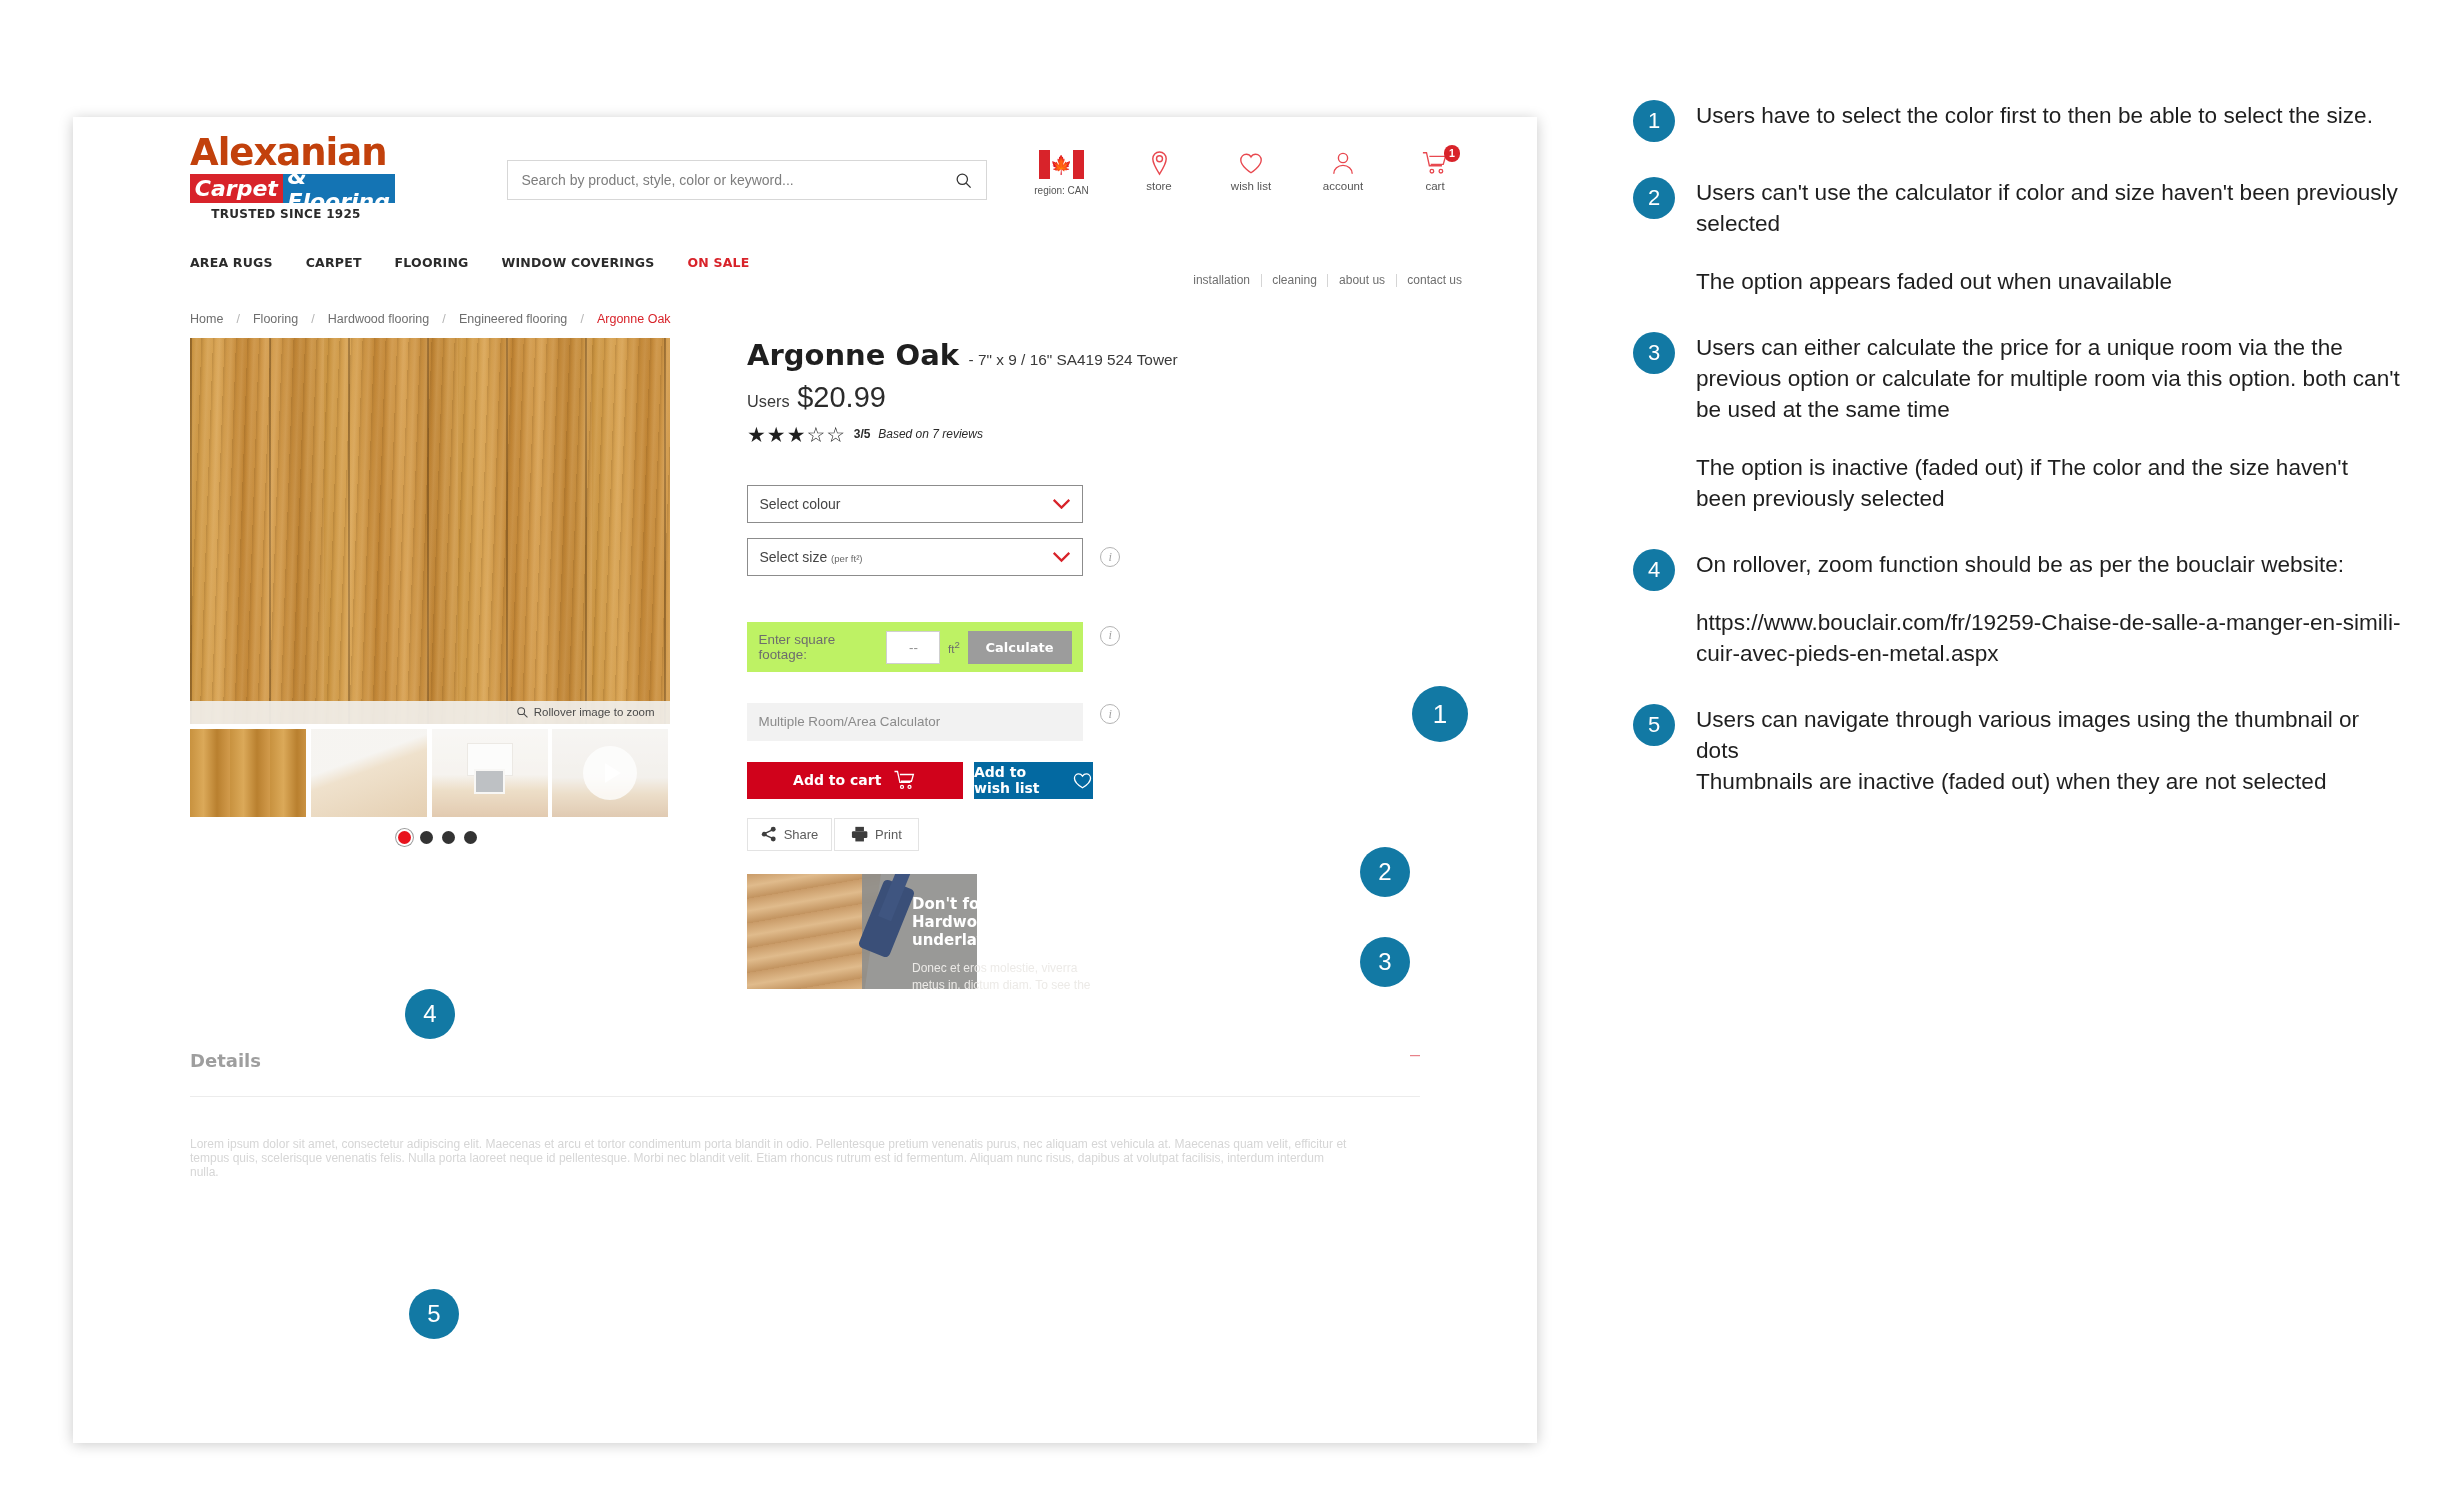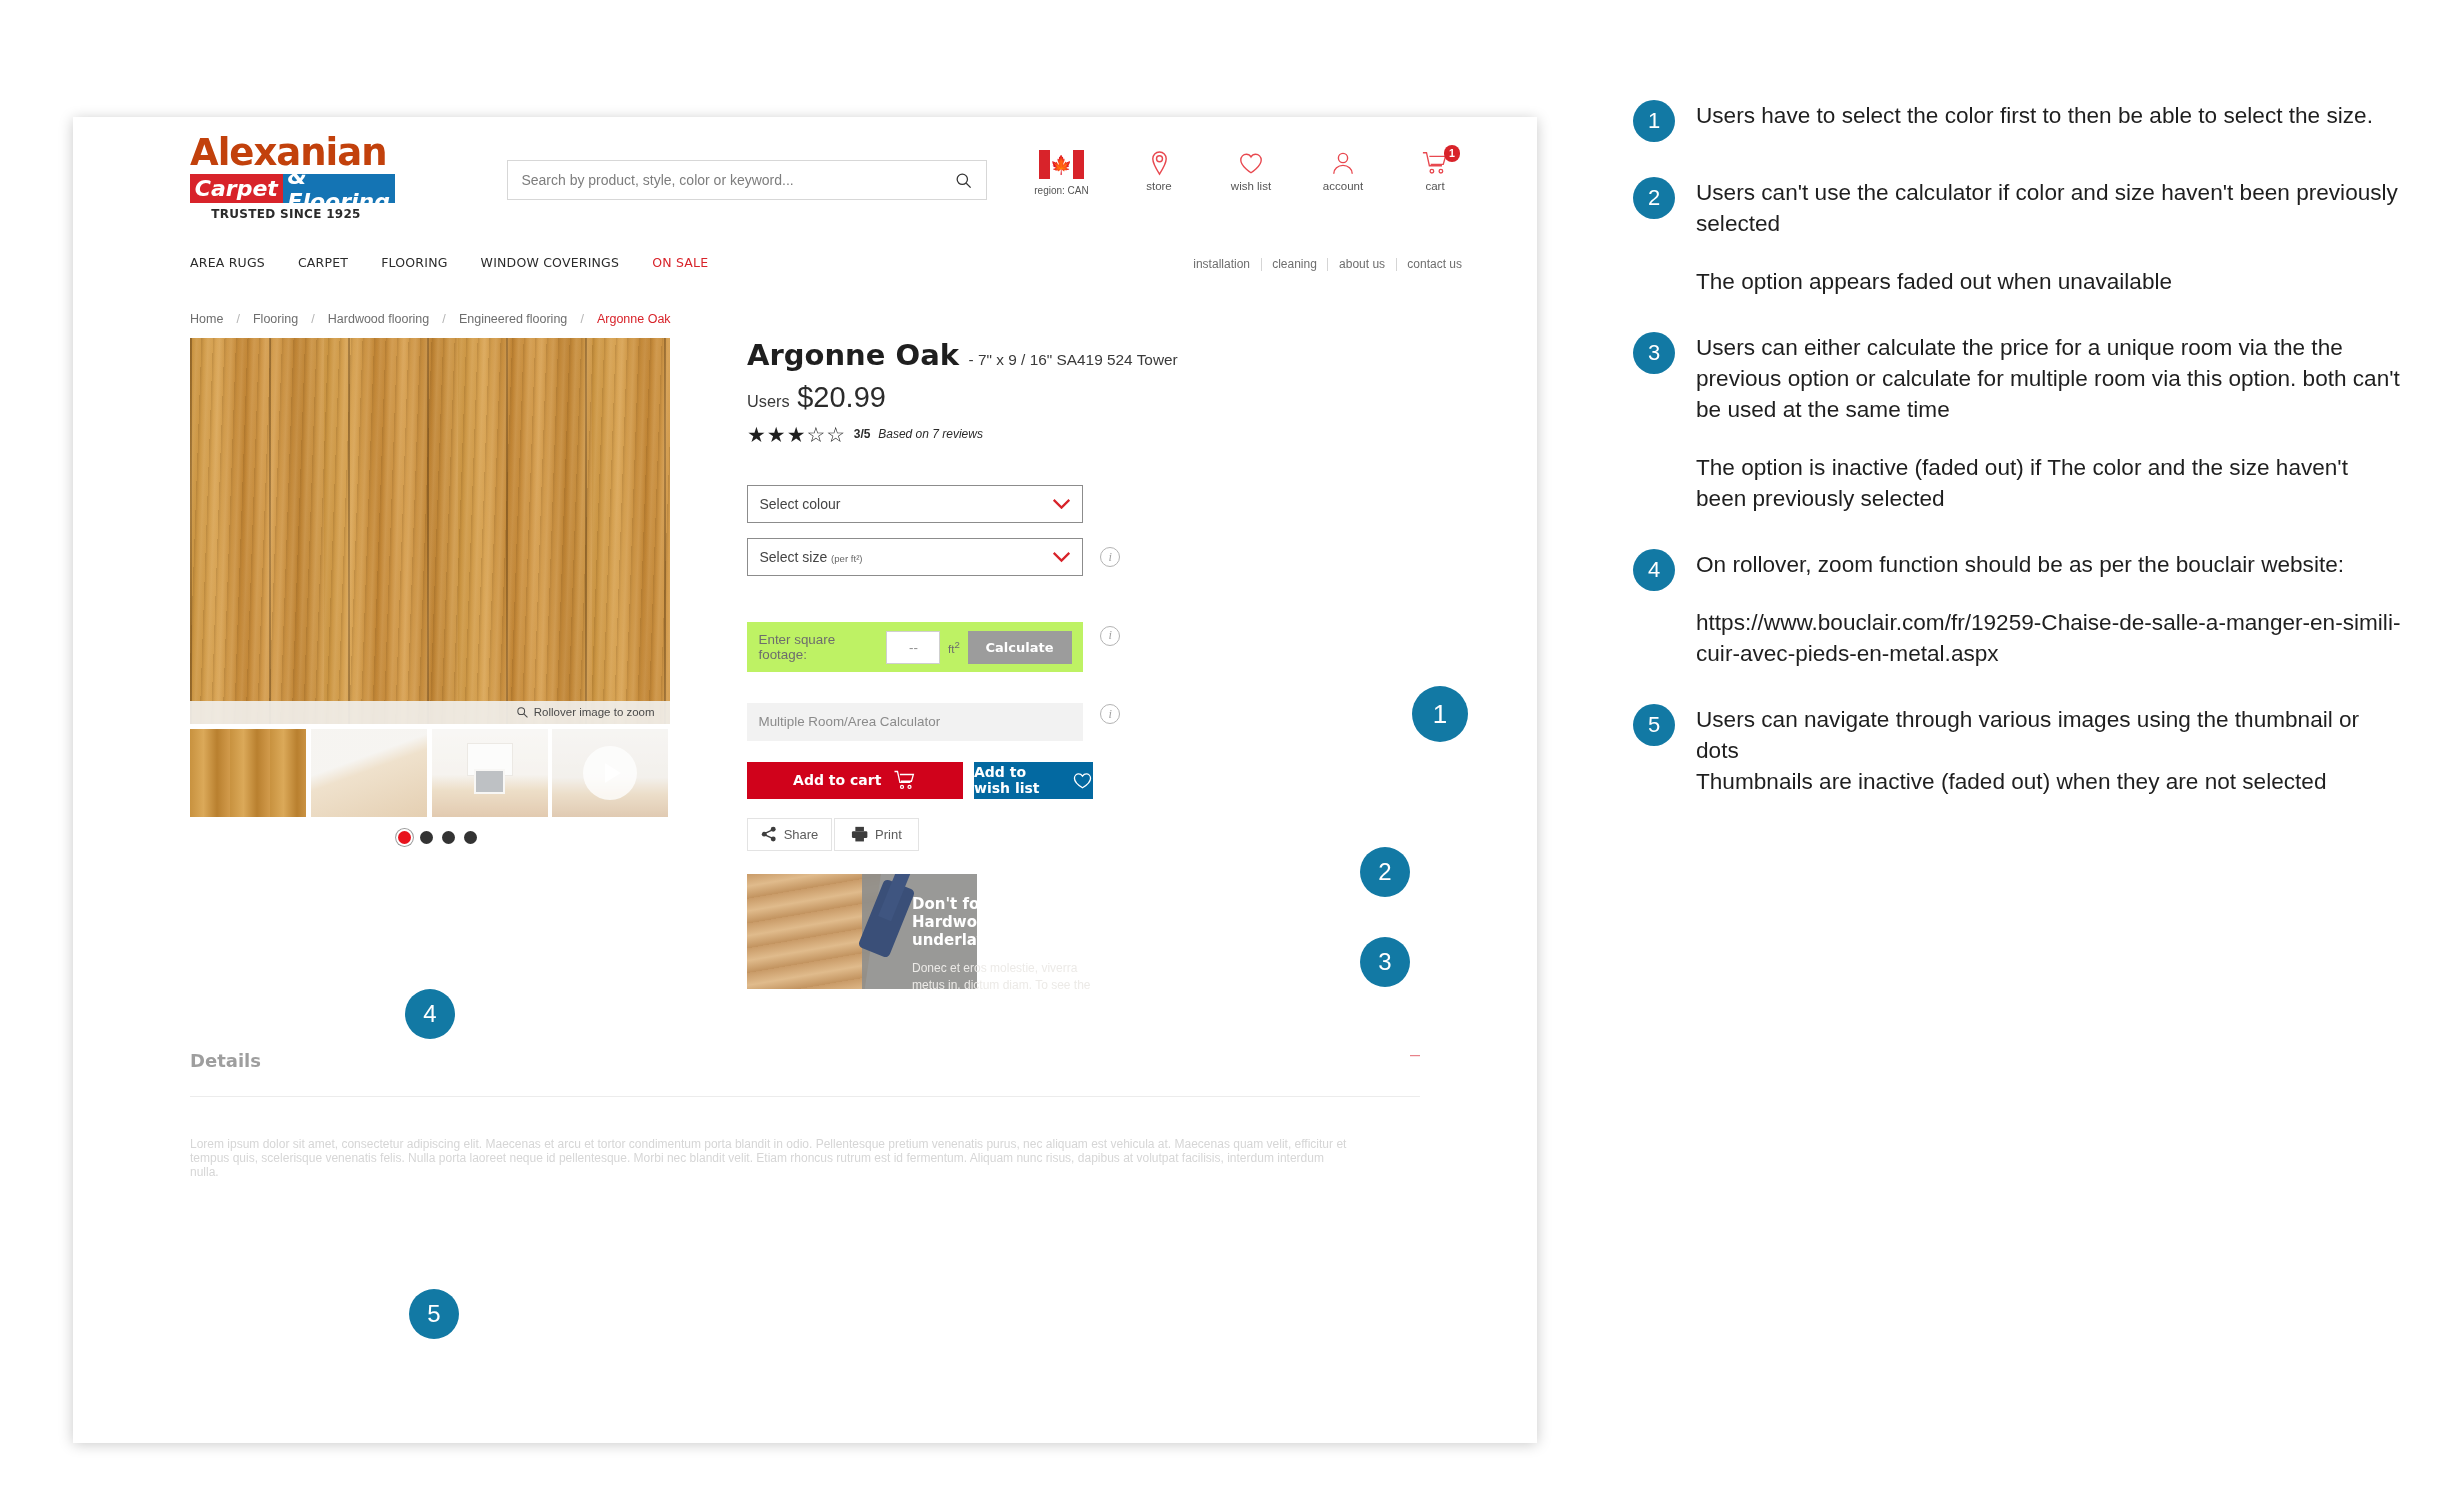--- a/index.html
+++ b/index.html
@@ -75,26 +75,26 @@
   }
 
   
   .nav-row { position: relative; height: 40px; }
   .mainnav {
     position: absolute; left: 117px; top: 3.8px;
     display: flex; gap: 33px;
   }
   .mainnav a {
     font-family: "DejaVu Sans", sans-serif;
-    font-weight: normal; font-size: 12.5px; color: #2b2b2b;
+    font-weight: bold; font-size: 12.5px; color: #2b2b2b;
     letter-spacing: 0.2px; text-decoration: none;
   }
   .mainnav a.sale { color: #d8232a; }
   .subnav {
-    position: absolute; right: 75px; top: 7px;
+    position: absolute; right: 75px; top: 23px;
     display: flex; align-items: center;
   }
   .subnav a {
     font-size: 12px; color: #6e6e6e; text-decoration: none;
     padding: 0 10.6px; border-right: 1px solid #d5d5d5; line-height: 13.4px;
   }
   .subnav a:last-child { border-right: none; padding-right: 0; }
 
   
   .blackbar {

